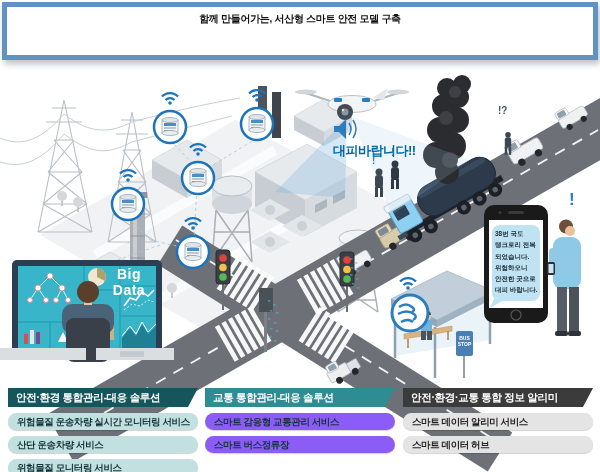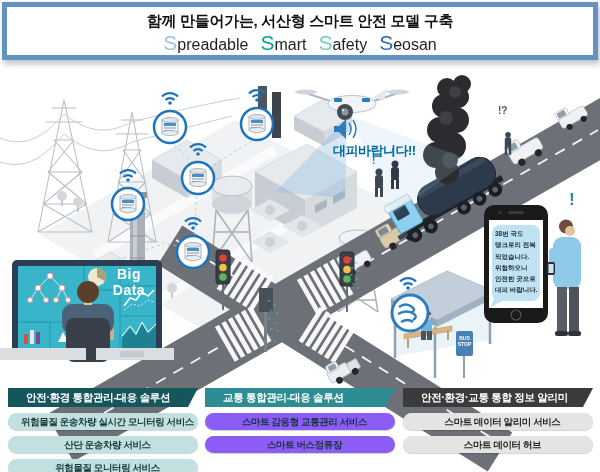--- a/index.html
+++ b/index.html
@@ -4,21 +4,21 @@
 <style>
   html,body{margin:0;padding:0;background:#fff;}
   .stage{position:relative;width:600px;height:472px;background:#fff;overflow:hidden;
          font-family:"Liberation Sans",sans-serif;}
   .svg-scene{position:absolute;left:0;top:0;z-index:0;}
 
   
   .banner{position:absolute;left:2px;top:2px;width:586px;height:48px;z-index:5;
           background:#fff;border:5px solid #6192c2;text-align:center;
           box-shadow:2px 4px 6px rgba(90,100,115,.4);}
-  .banner-title{margin-top:5px;font-size:15px;font-weight:bold;color:#111;letter-spacing:-.3px;}
+  .banner-title{margin-top:5px;font-size:10px;font-weight:bold;color:#111;letter-spacing:-.3px;}
   .banner-sub{margin-top:0px;font-size:16px;color:#1f1f1f;}
   .banner-sub .w{margin:0 6px;white-space:nowrap;}
   .ini{font-size:21px;}
   .w0 .ini{color:#9dc3e6}.w1 .ini{color:#00a693}.w2 .ini{color:#76cbbd}.w3 .ini{color:#2e6db4}
 
   
   .ovl{position:absolute;z-index:2;}
   .alert-text{left:333px;top:142px;font-size:13px;font-weight:bold;color:#0369a1;letter-spacing:-.5px;}
   .bd-label{left:104px;top:266px;width:50px;font-size:14px;font-weight:bold;color:#fff;
             text-align:center;letter-spacing:.5px;}
@@ -29,27 +29,27 @@
             padding-top:4px;box-sizing:border-box;overflow:hidden;}
   .ex{font-weight:bold;color:#2a7dbf;}
   .ex-w1{left:372px;top:155px;font-size:10px;}
   .ex-w2{left:391px;top:147px;font-size:10px;}
   .ex-by{left:498px;top:105px;font-size:10px;color:#4a5560;}
   .ex-p{left:569px;top:190px;font-size:17px;}
 
   
   .col{position:absolute;top:388px;width:190px;z-index:4;}
   .c1{left:8px}.c2{left:205px}.c3{left:403px}
-  .col-h{height:19px;line-height:19px;padding-left:18px;color:#fff;font-weight:bold;
+  .col-h{height:19px;line-height:19px;padding-left:8px;color:#fff;font-weight:bold;
          font-size:10.5px;letter-spacing:-.3px;white-space:nowrap;
          clip-path:polygon(0 0,100% 0,calc(100% - 10px) 100%,0 100%);}
   .c1 .col-h{background:#15565c}.c2 .col-h{background:#2e8d93}.c3 .col-h{background:#3b3b3b}
   .col-i{margin-top:6px;height:17px;line-height:17px;border-radius:9px;padding-left:9px;
          font-size:9.5px;font-weight:bold;letter-spacing:-.4px;white-space:nowrap;
-         box-shadow:0 1px 1px rgba(0,0,0,.18);text-align:center;}
+         box-shadow:0 1px 1px rgba(0,0,0,.18);}
   .c1 .col-i{background:#c2e0df;color:#14343a}
   .c2 .col-i{background:#8b5cf6;color:#14343a}
   .c3 .col-i{background:#e4e4e4;color:#222}
 </style>
 </head>
 <body>
 
 <div class="stage">
 
 <svg class="svg-scene" width="600" height="472" viewBox="0 0 600 472">
@@ -415,23 +415,20 @@
   </g>
   <g>
     <rect x="0" y="348" width="86" height="12" fill="#dadee1"></rect>
     <rect x="96" y="348" width="78" height="12" fill="#dadee1"></rect>
     <rect x="120" y="351" width="24" height="6" rx="1" fill="#c5cacf"></rect>
   </g>
 </svg>
 
 <div class="banner">
   <div class="banner-title">함께 만들어가는, 서산형 스마트 안전 모델 구축</div>
-  <div class="banner-sub">
-    <span class="w w0"><span class="ini">S</span><span>preadable</span></span><span class="w w1"><span class="ini">S</span><span>mart</span></span><span class="w w2"><span class="ini">S</span><span>afety</span></span><span class="w w3"><span class="ini">S</span><span>eosan</span></span>
-  </div>
 </div>
 
 <div class="ovl alert-text">대피바랍니다!!</div>
 <div class="ovl bd-label">Big Data</div>
 <div class="ovl ex ex-w1">!</div>
 <div class="ovl ex ex-w2">!</div>
 <div class="ovl ex ex-by">!?</div>
 <div class="ovl ex ex-p">!</div>
 <div class="ovl bus-sign">BUS STOP</div>
 <div class="ovl phone-msg">

